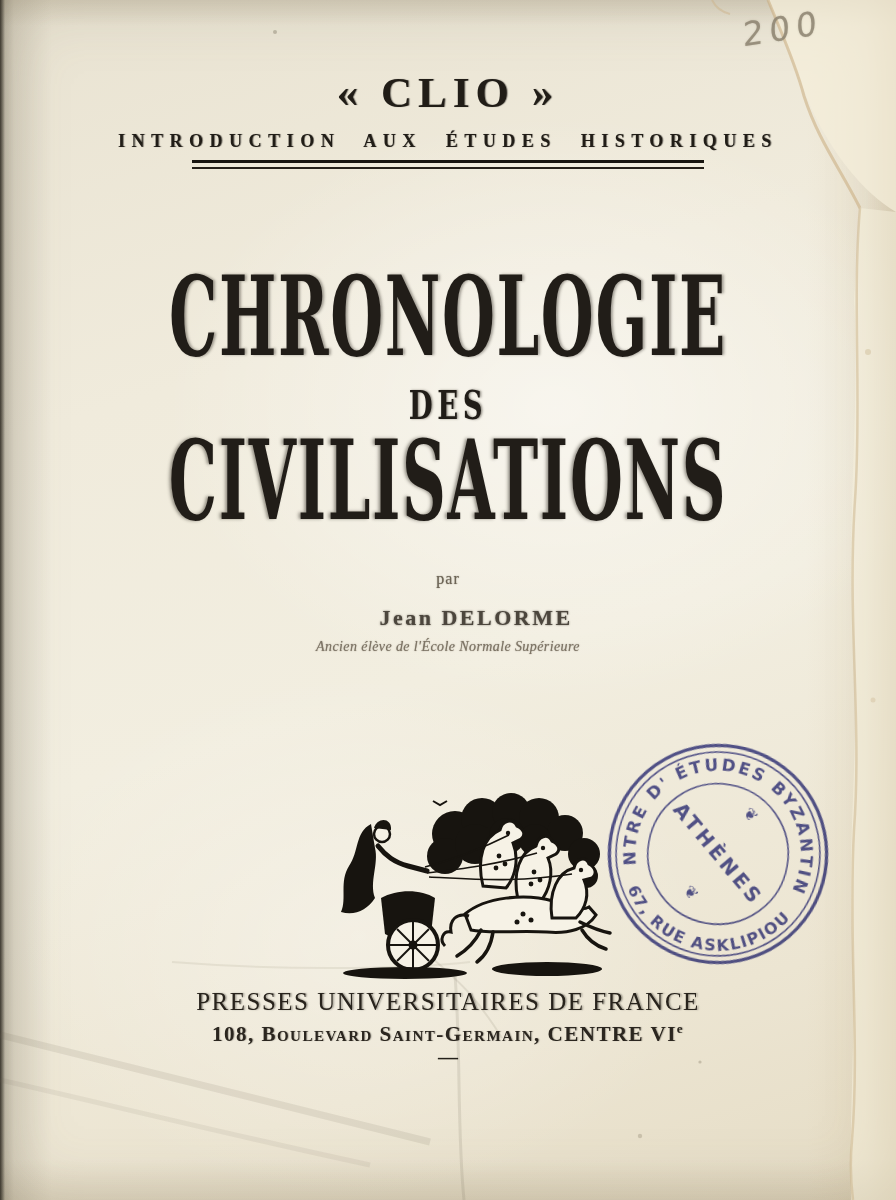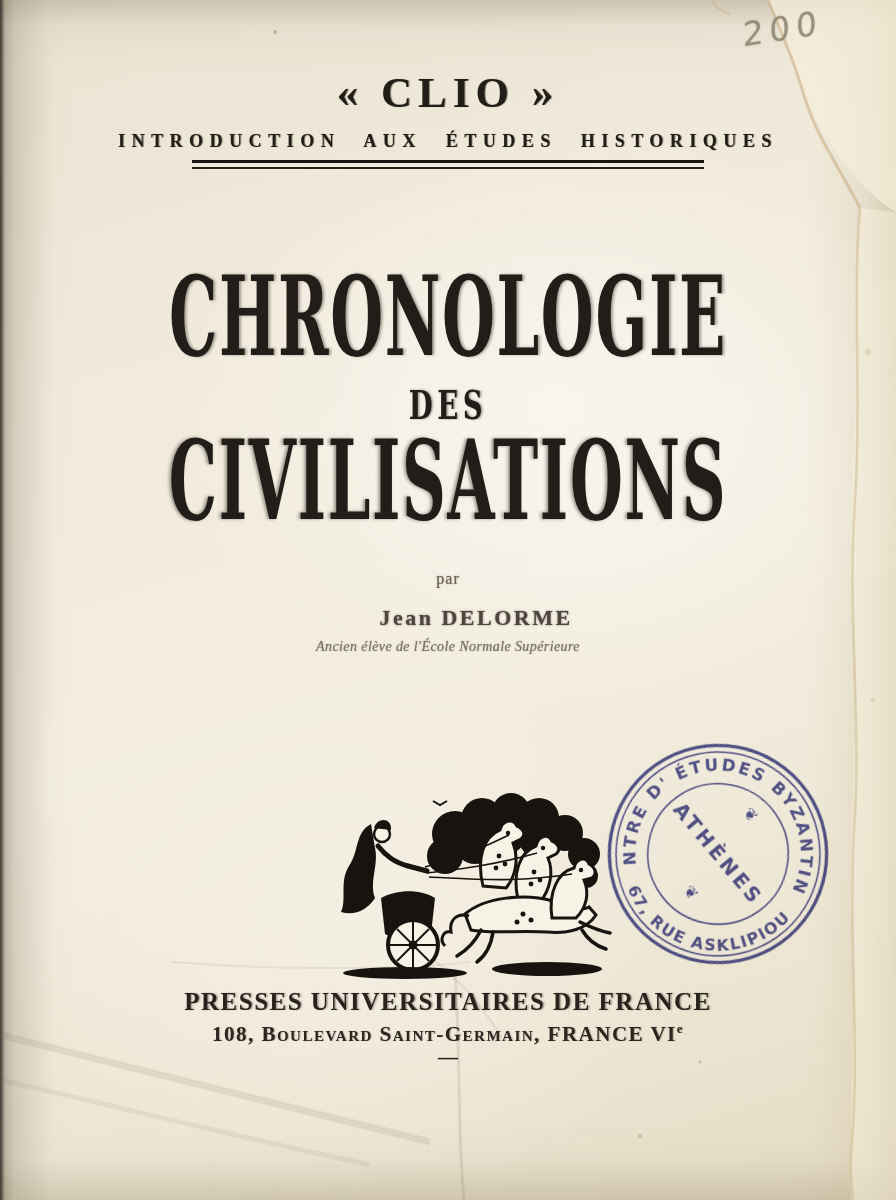--- a/index.html
+++ b/index.html
@@ -37,21 +37,21 @@
     text-shadow:1.5px 0 2px rgba(35,30,23,0.45);}
   .title-3{top:426px;font-size:76px;letter-spacing:2px;transform:scale(0.80,1.46);
     text-shadow:-2.5px 0 3px rgba(35,30,23,0.45);}
 
   .byline{top:570px;font-size:16px;letter-spacing:1px;color:#6d6556;text-shadow:0 0 1.2px rgba(90,82,68,0.8);}
   .author{top:605px;font-size:22px;font-weight:bold;letter-spacing:2.5px;color:#4c463d;
     text-shadow:0 0 2px rgba(70,64,54,0.75);margin-left:28px;}
   .author-note{top:639px;font-size:14px;font-style:italic;color:#7e7566;letter-spacing:0.4px;
     text-shadow:0 0 1.2px rgba(110,100,86,0.8);}
 
-  .publisher-1{top:988px;font-size:25px;font-weight:bold;letter-spacing:1.5px;color:#28231c;
+  .publisher-1{top:988px;font-size:25px;font-weight:normal;letter-spacing:1.5px;color:#28231c;
     text-shadow:1.5px 0 1.5px rgba(30,26,20,0.35);}
   .publisher-2{top:1021px;font-size:21px;font-weight:bold;font-variant:small-caps;letter-spacing:1.5px;color:#2b261f;
     text-shadow:1px 0 1px rgba(30,26,20,0.3);}
   .publisher-2 .sup{font-size:0.62em;vertical-align:super;font-variant:normal;}
   .separator{top:1046px;font-size:20px;font-weight:bold;color:#25211a;}
   .year{top:1070px;font-size:22px;letter-spacing:2px;color:#28231c;}
 
   .handwritten{position:absolute;left:742px;top:6px;width:120px;
     font-family:"DejaVu Sans",sans-serif;font-size:33px;color:rgba(138,128,110,0.75);
     transform:rotate(-9deg) skewX(-8deg);letter-spacing:6px;text-shadow:0 0 1.5px rgba(150,140,120,0.5);}
@@ -200,17 +200,17 @@
     <text font-size="19" letter-spacing="2" fill="#3d3f8e">
       <textPath href="#arcBottom" startOffset="50%" text-anchor="middle">*  67, RUE ASKLIPIOU  *</textPath>
     </text>
     <text transform="rotate(40)" x="0" y="8" font-size="24" letter-spacing="4" text-anchor="middle" fill="#3d3f8e">ATHÈNES</text>
     <text transform="translate(26,-48) rotate(40)" font-size="19" text-anchor="middle" fill="#3d3f8e">❦</text>
     <text transform="translate(-28,56) rotate(40)" font-size="19" text-anchor="middle" fill="#3d3f8e">❦</text>
   </svg>
 
   <div class="center-text publisher-1">PRESSES UNIVERSITAIRES DE FRANCE</div>
   <div class="center-text publisher-2">
-    <span>108, Boulevard Saint-Germain, FRANCE VI</span><span class="sup">e</span>
+    <span>108, Boulevard Saint-Germain, CENTRE VI</span><span class="sup">e</span>
   </div>
   <div class="center-text separator">—</div>
 
 </div>
 
 </body></html>

